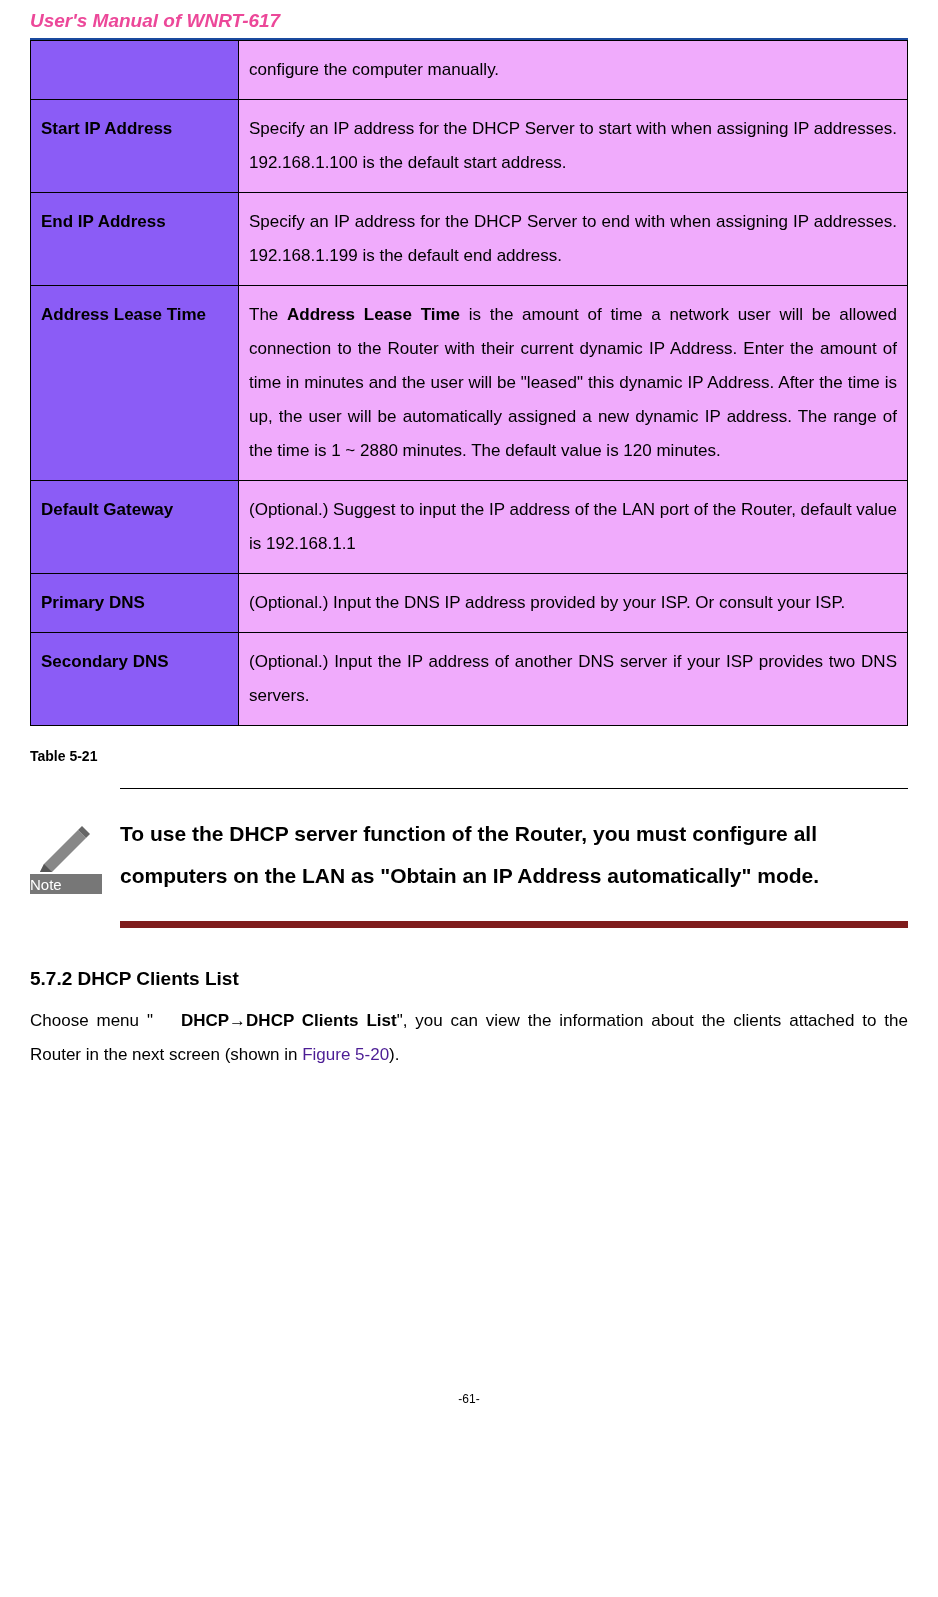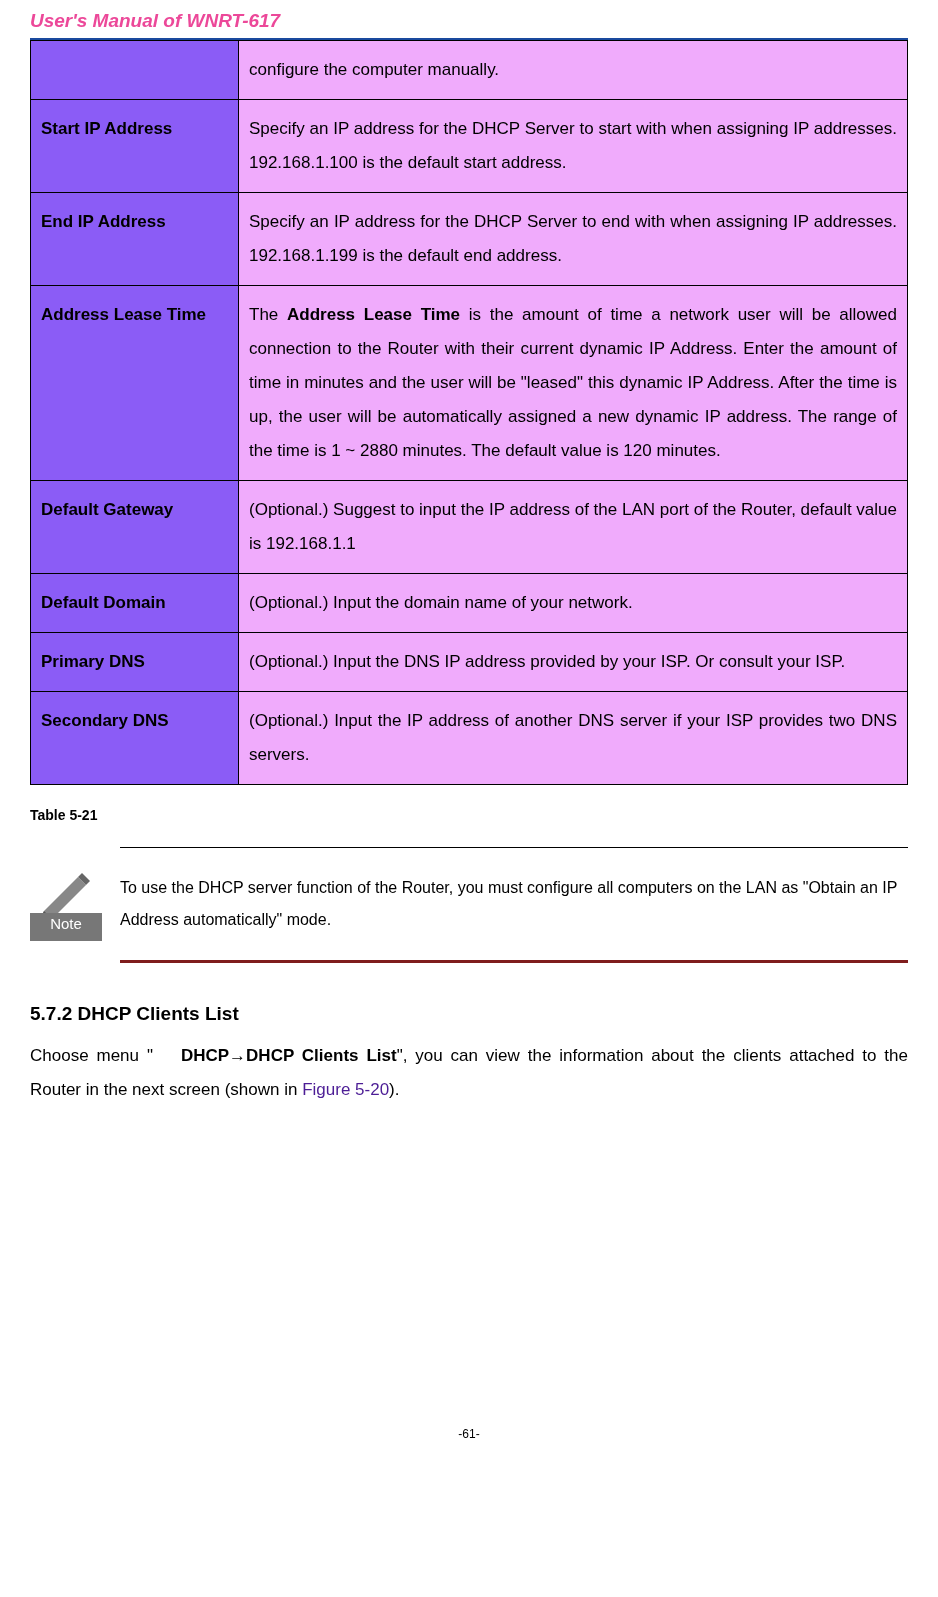--- a/index.html
+++ b/index.html
@@ -77,34 +77,35 @@
       top: 0;
       left: 8px;
       width: 56px;
       height: 50px;
     }
     .note-icon-label {
       background: #777;
       color: #fff;
       font-size: 15px;
       width: 100%;
-      text-align: center;
+      text-align: left;
       line-height: 22px;
-      height: 28px;
+      height: 20px;
       position: absolute;
       bottom: 0;
       left: 0;
     }
     .note-text {
       flex: 1;
       border-top: 1px solid #000;
-      border-bottom: 3px solid #7f1d1d;
+      border-bottom: 7px solid #7f1d1d;
       padding: 24px 0;
-      font-size: 16px;
+      font-size: 21px;
       line-height: 2.0;
+      font-weight: bold;
     }
     .section-heading {
       font-weight: bold;
       font-size: 19px;
       margin: 30px 0 14px 0;
     }
     .section-body {
       font-size: 17px;
       line-height: 2.0;
       text-align: justify;
@@ -143,24 +144,20 @@
   </tr>
   <tr>
     <td class="label">Address Lease Time</td>
     <td class="desc"><span>The </span><b>Address Lease Time</b><span> is the amount of time a network user will be allowed connection to the Router with their current dynamic IP Address. Enter the amount of time in minutes and the user will be "leased" this dynamic IP Address. After the time is up, the user will be automatically assigned a new dynamic IP address. The range of the time is 1 ~ 2880 minutes. The default value is 120 minutes.</span></td>
   </tr>
   <tr>
     <td class="label">Default Gateway</td>
     <td class="desc">(Optional.) Suggest to input the IP address of the LAN port of the Router, default value is 192.168.1.1</td>
   </tr>
   <tr>
-    <td class="label">Default Domain</td>
-    <td class="desc">(Optional.) Input the domain name of your network.</td>
-  </tr>
-  <tr>
     <td class="label">Primary DNS</td>
     <td class="desc">(Optional.) Input the DNS IP address provided by your ISP. Or consult your ISP.</td>
   </tr>
   <tr>
     <td class="label">Secondary DNS</td>
     <td class="desc">(Optional.) Input the IP address of another DNS server if your ISP provides two DNS servers.</td>
   </tr>
 </tbody>
   </table>
 

